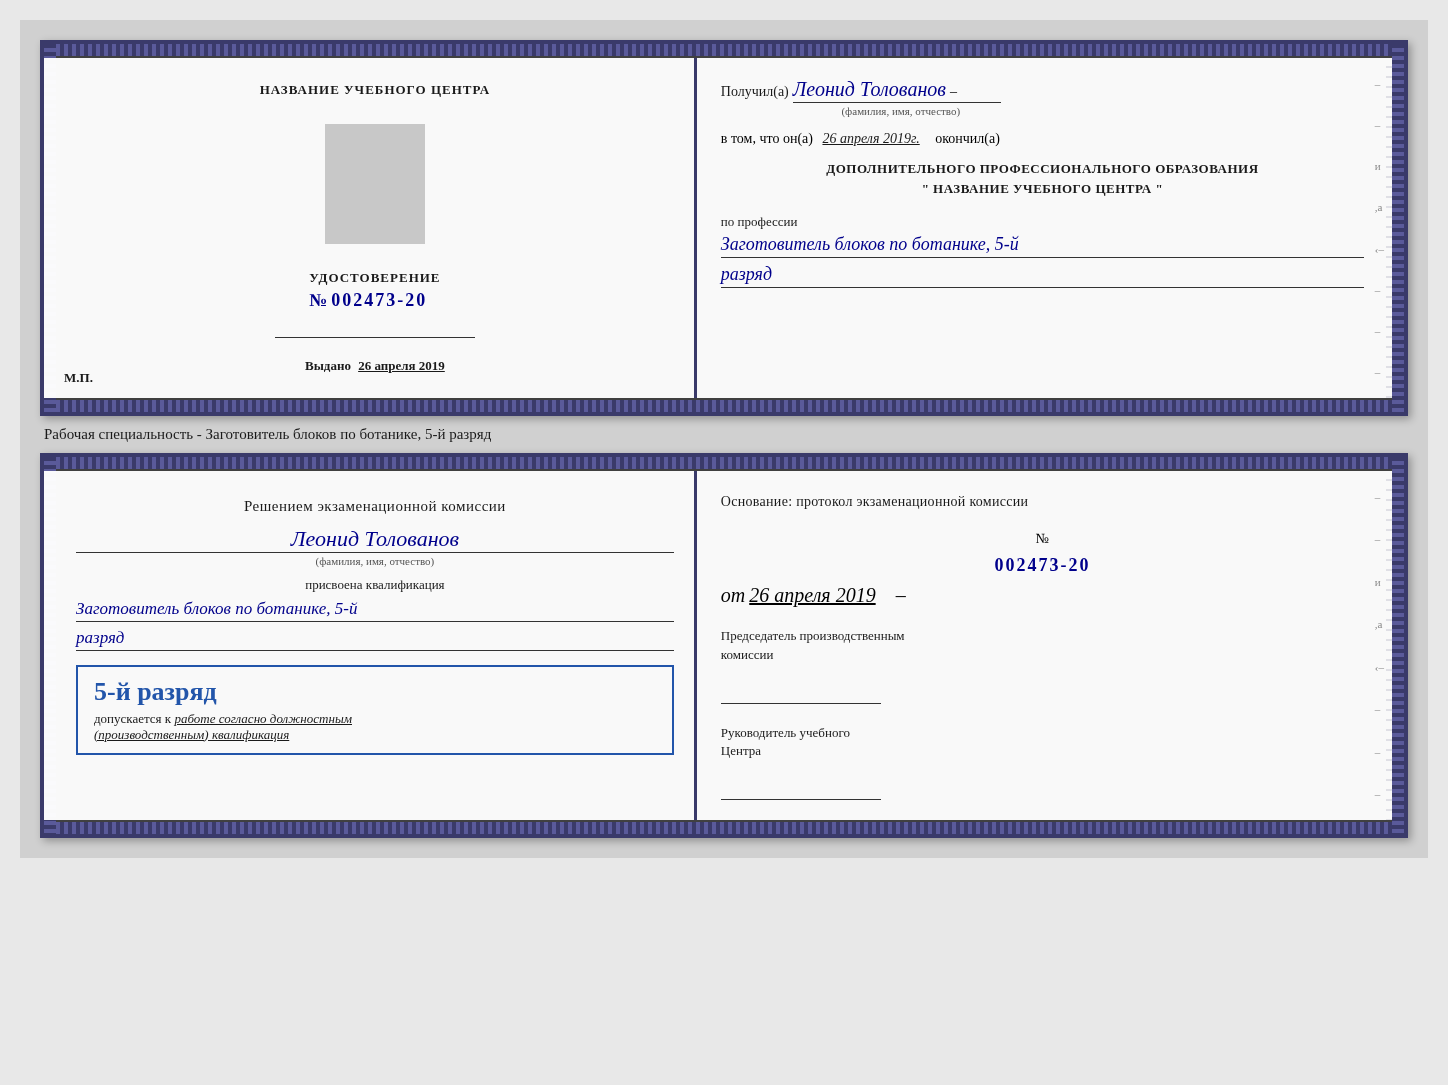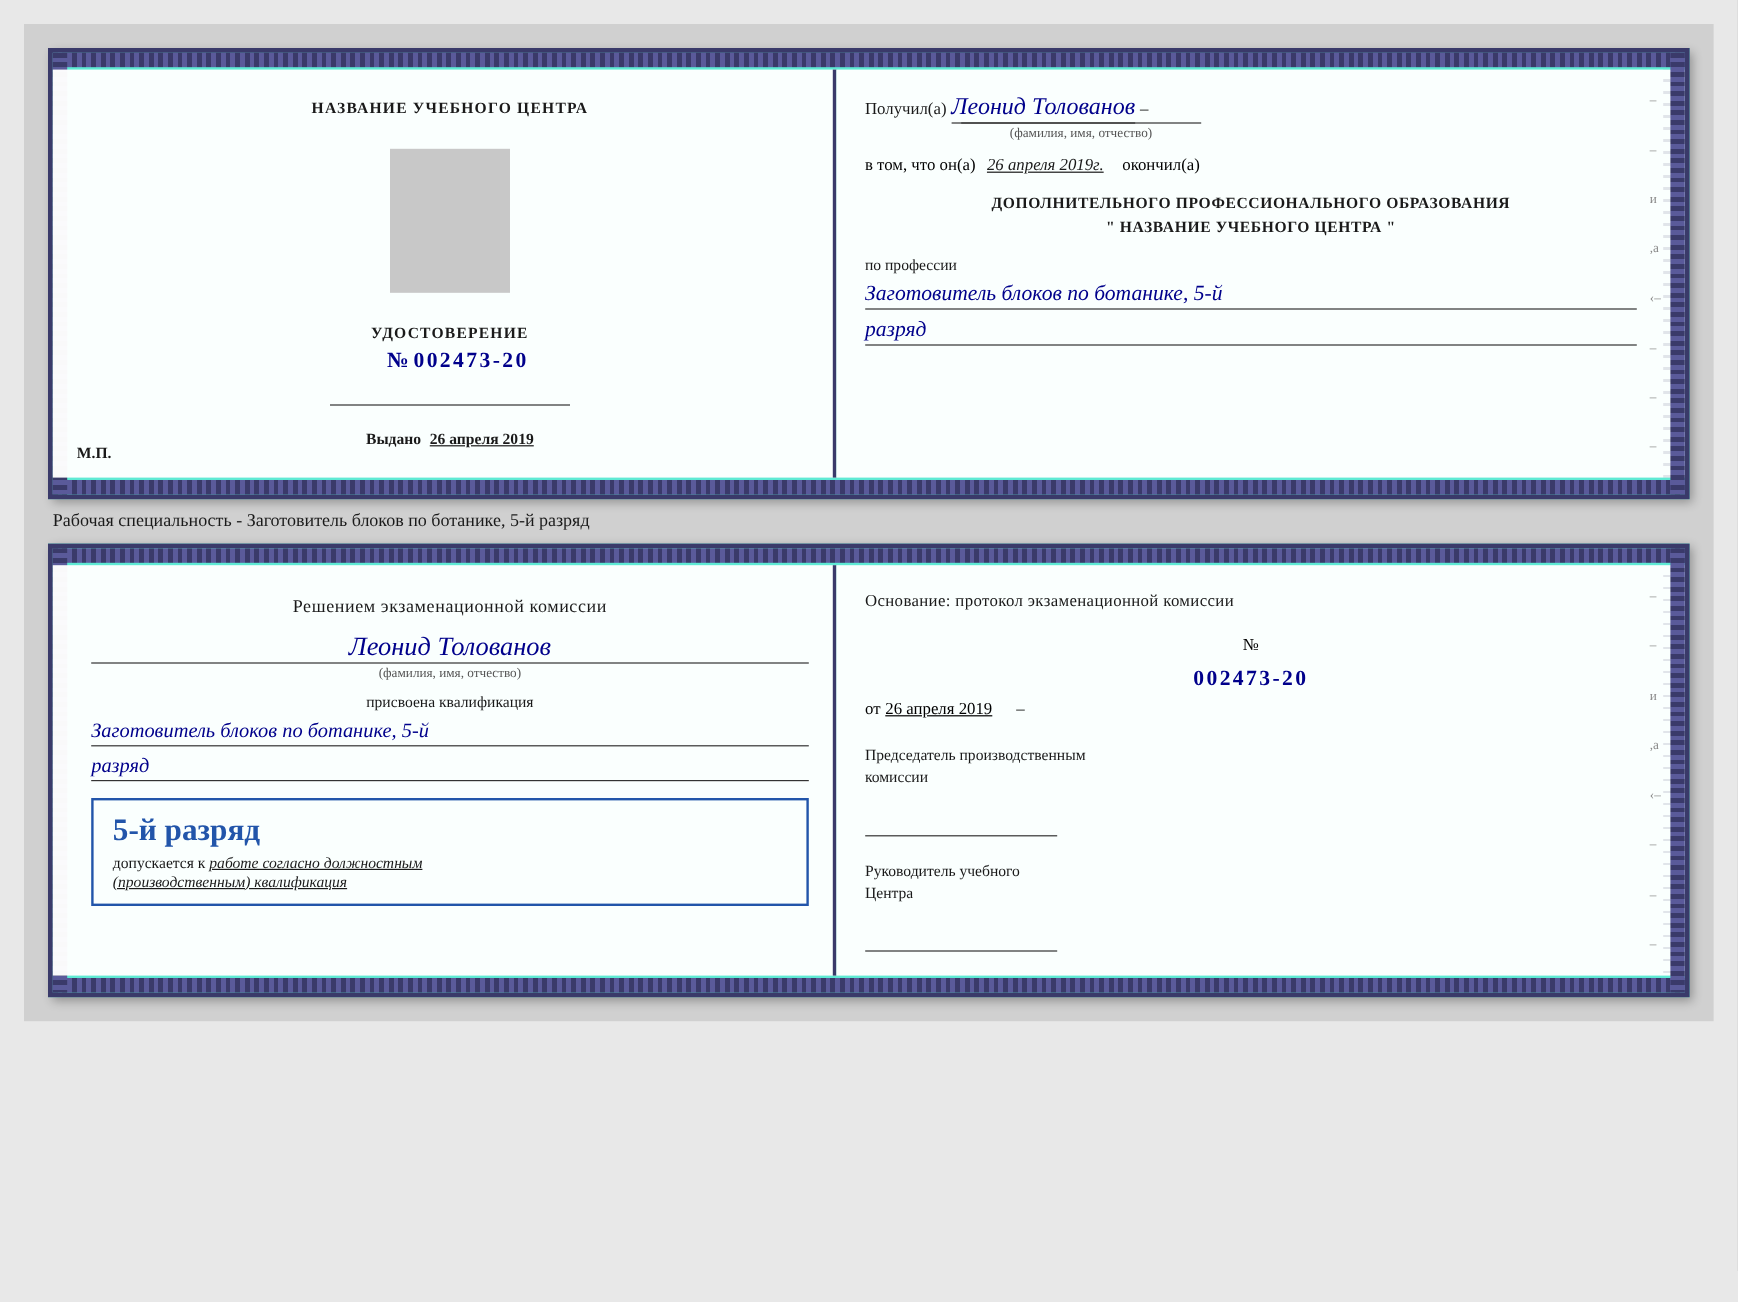--- a/index.html
+++ b/index.html
@@ -63,21 +63,21 @@
     .photo-placeholder {
       width: 100px;
       height: 120px;
       background: #c8c8c8;
       margin: 10px 0;
       flex-shrink: 0;
     }
 
     .cert-number-block {
       margin: 16px 0 10px 0;
-      text-align: right;
+      text-align: left;
     }
 
     .cert-label {
       font-size: 13px;
       font-weight: bold;
       text-transform: uppercase;
       letter-spacing: 1px;
       color: #1a1a1a;
       display: block;
     }
@@ -348,21 +348,21 @@
         180deg,
         #3a3a6a 0px, #3a3a6a 4px,
         #5a5a9a 4px, #5a5a9a 8px
       );
     }
 
     .doc-inner-wrapper {
       position: relative;
       border: 4px solid #3a3a6a;
       box-shadow: 3px 3px 8px rgba(0,0,0,0.3);
-      background: #5eead4;
+      background: #404040;
     }
 
     .doc-content-row {
       display: flex;
     }
   </style>
 </head>
 <body>
 
 <div class="page-wrapper">
@@ -467,21 +467,21 @@
       </div>
 
       <div class="doc-right" style="padding-right:40px;">
         <div class="basis-text">Основание: протокол экзаменационной комиссии</div>
 
         <div style="text-align:center;">
           <span style="font-size:14px;">№</span>
           <span class="protocol-number">002473-20</span>
         </div>
 
-        <div style="font-size:14px; margin-bottom:20px; display:flex; align-items:center;">
+        <div style="font-size:20px; margin-bottom:20px; display:flex; align-items:center;font-style:italic;">
           <span style="margin-right:4px;">от</span>
           <span style="text-decoration:underline;">26 апреля 2019</span>
           <span style="margin-left:20px;"> –</span>
         </div>
 
         <div class="signature-block">
           <div class="sig-title">
             <span>Председатель производственным</span><br>
             <span>комиссии</span>
           </div>

